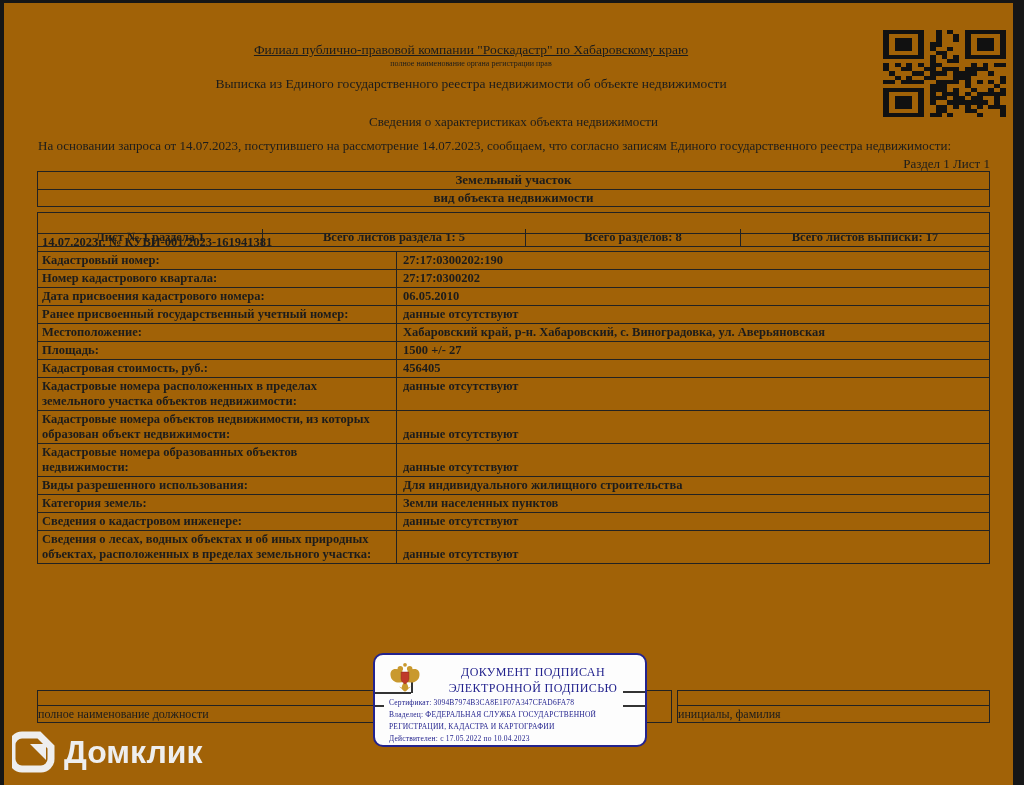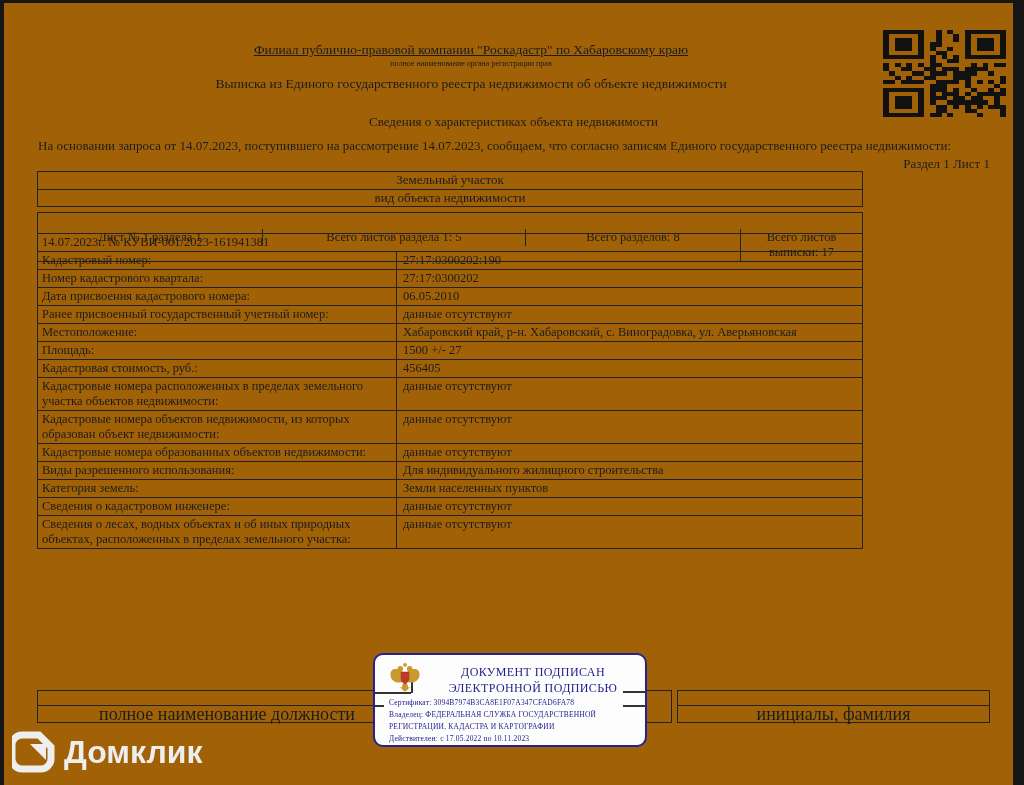--- a/index.html
+++ b/index.html
@@ -20,42 +20,42 @@
   .hdr .org-cap { font-size:8px; margin-top:1px; }
   .hdr .doc-title { font-size:13.5px; margin-top:8px; }
 
   .qr-box { position:absolute; left:883px; top:30px; width:123px; height:87px; }
   .qr-box svg { width:100%; height:100%; display:block; }
 
   .section-title { position:absolute; left:37px; top:114px; width:953px; text-align:center; }
   .request-line { position:absolute; left:38px; top:138px; width:953px; }
   .section-sheet { position:absolute; left:37px; top:156px; width:953px; text-align:right; }
 
-  .tbl { position:absolute; left:37px; width:826px; border:1.6px solid #222; background:transparent; }
+  .tbl { position:absolute; left:37px; width:953px; border:1.6px solid #222; background:transparent;font-weight:bold; }
   .trow { display:flex; min-height:17px; align-items:flex-start; }
-  .trow + .trow { border-top:1.5px solid #222; }
+  .trow + .trow { border-top:1.5px solid #222;align-items:flex-end; }
   .c-center { flex:1; text-align:center; padding:0 4px; line-height:16px; }
   .lbl { width:359px; flex:0 0 359px; border-right:1.5px solid #222; padding:1px 18px 1px 4px; line-height:15px; font-size:12.5px; }
   .val { flex:1; padding:1px 6px; line-height:15px; font-size:12.5px; }
   .full { flex:1; padding:1px 6px 1px 4px; line-height:15px; font-size:12.5px; }
 
   #tbl-object { top:171px; }
   #tbl-sheets { top:212px; }
   .sheet-cell { text-align:center; padding:1px 4px; line-height:15px; font-size:12.5px;margin-top:16px; }
   .sheet-cell + .sheet-cell { border-left:1.5px solid #222; }
   #sc0 { flex:0 0 224px; } #sc1 { flex:0 0 263px; } #sc2 { flex:0 0 215px; } #sc3 { flex:1; }
   #tbl-kuvi { top:233px; }
   #tbl-main-a { top:305px; }
   #tbl-main-b { top:377px; }
 
   .foot-tbl { position:absolute; top:690px; border:1.6px solid #222; }
   #foot-left { left:37px; width:635px; }
   #foot-right { left:677px; width:313px; }
   .foot-row-empty { height:14px; }
-  .foot-row-cap { border-top:1.5px solid #222; height:17px; text-align:center; font-size:18px; line-height:16px; }
+  .foot-row-cap { border-top:1.5px solid #222; height:17px; text-align:left; font-size:12px; line-height:16px; }
   #foot-left .foot-row-cap { width:378px; }
 
   .stamp {
     position:absolute; left:373px; top:653px; width:274px; height:94px;
     background:#fdfdfd; border:2.5px solid #23238e; border-radius:10px; z-index:5;
   }
   .stamp .seg { position:absolute; background:#333; }
   .stamp-title { position:absolute; left:52px; right:6px; top:9px; text-align:center;
     color:#23238e; font-weight:normal; font-size:12px; letter-spacing:.4px; line-height:16px; }
   .stamp-small { position:absolute; left:14px; top:42px; color:#23238e; font-size:7.5px; line-height:12px; letter-spacing:.2px; }
@@ -435,21 +435,21 @@
     </svg>
 
     <div class="stamp-title">
       <div>ДОКУМЕНТ ПОДПИСАН</div>
       <div>ЭЛЕКТРОННОЙ ПОДПИСЬЮ</div>
     </div>
     <div class="stamp-small">
       <div>Сертификат: 3094B7974B3CA8E1F07A347CFAD6FA78</div>
       <div>Владелец: ФЕДЕРАЛЬНАЯ СЛУЖБА ГОСУДАРСТВЕННОЙ</div>
       <div>РЕГИСТРАЦИИ, КАДАСТРА И КАРТОГРАФИИ</div>
-      <div>Действителен: с 17.05.2022 по 10.11.2023</div>
+      <div>Действителен: с 17.05.2022 по 10.04.2023</div>
     </div>
   </div>
 
   <div class="watermark">
     <svg width="44" height="44" viewBox="0 0 44 44" xmlns="http://www.w3.org/2000/svg">
       <path d="M10 5 h17 l12 12 v12 a10 10 0 0 1 -10 10 h-19 a10 10 0 0 1 -10 -10 v-14 a10 10 0 0 1 10 -10 Z" fill="none" stroke="#eeeeee" stroke-width="7"></path>
       <path d="M18 14 L34 14 L34 30 Z" fill="#eeeeee"></path>
     </svg>
     <span>Домклик</span>
   </div>

